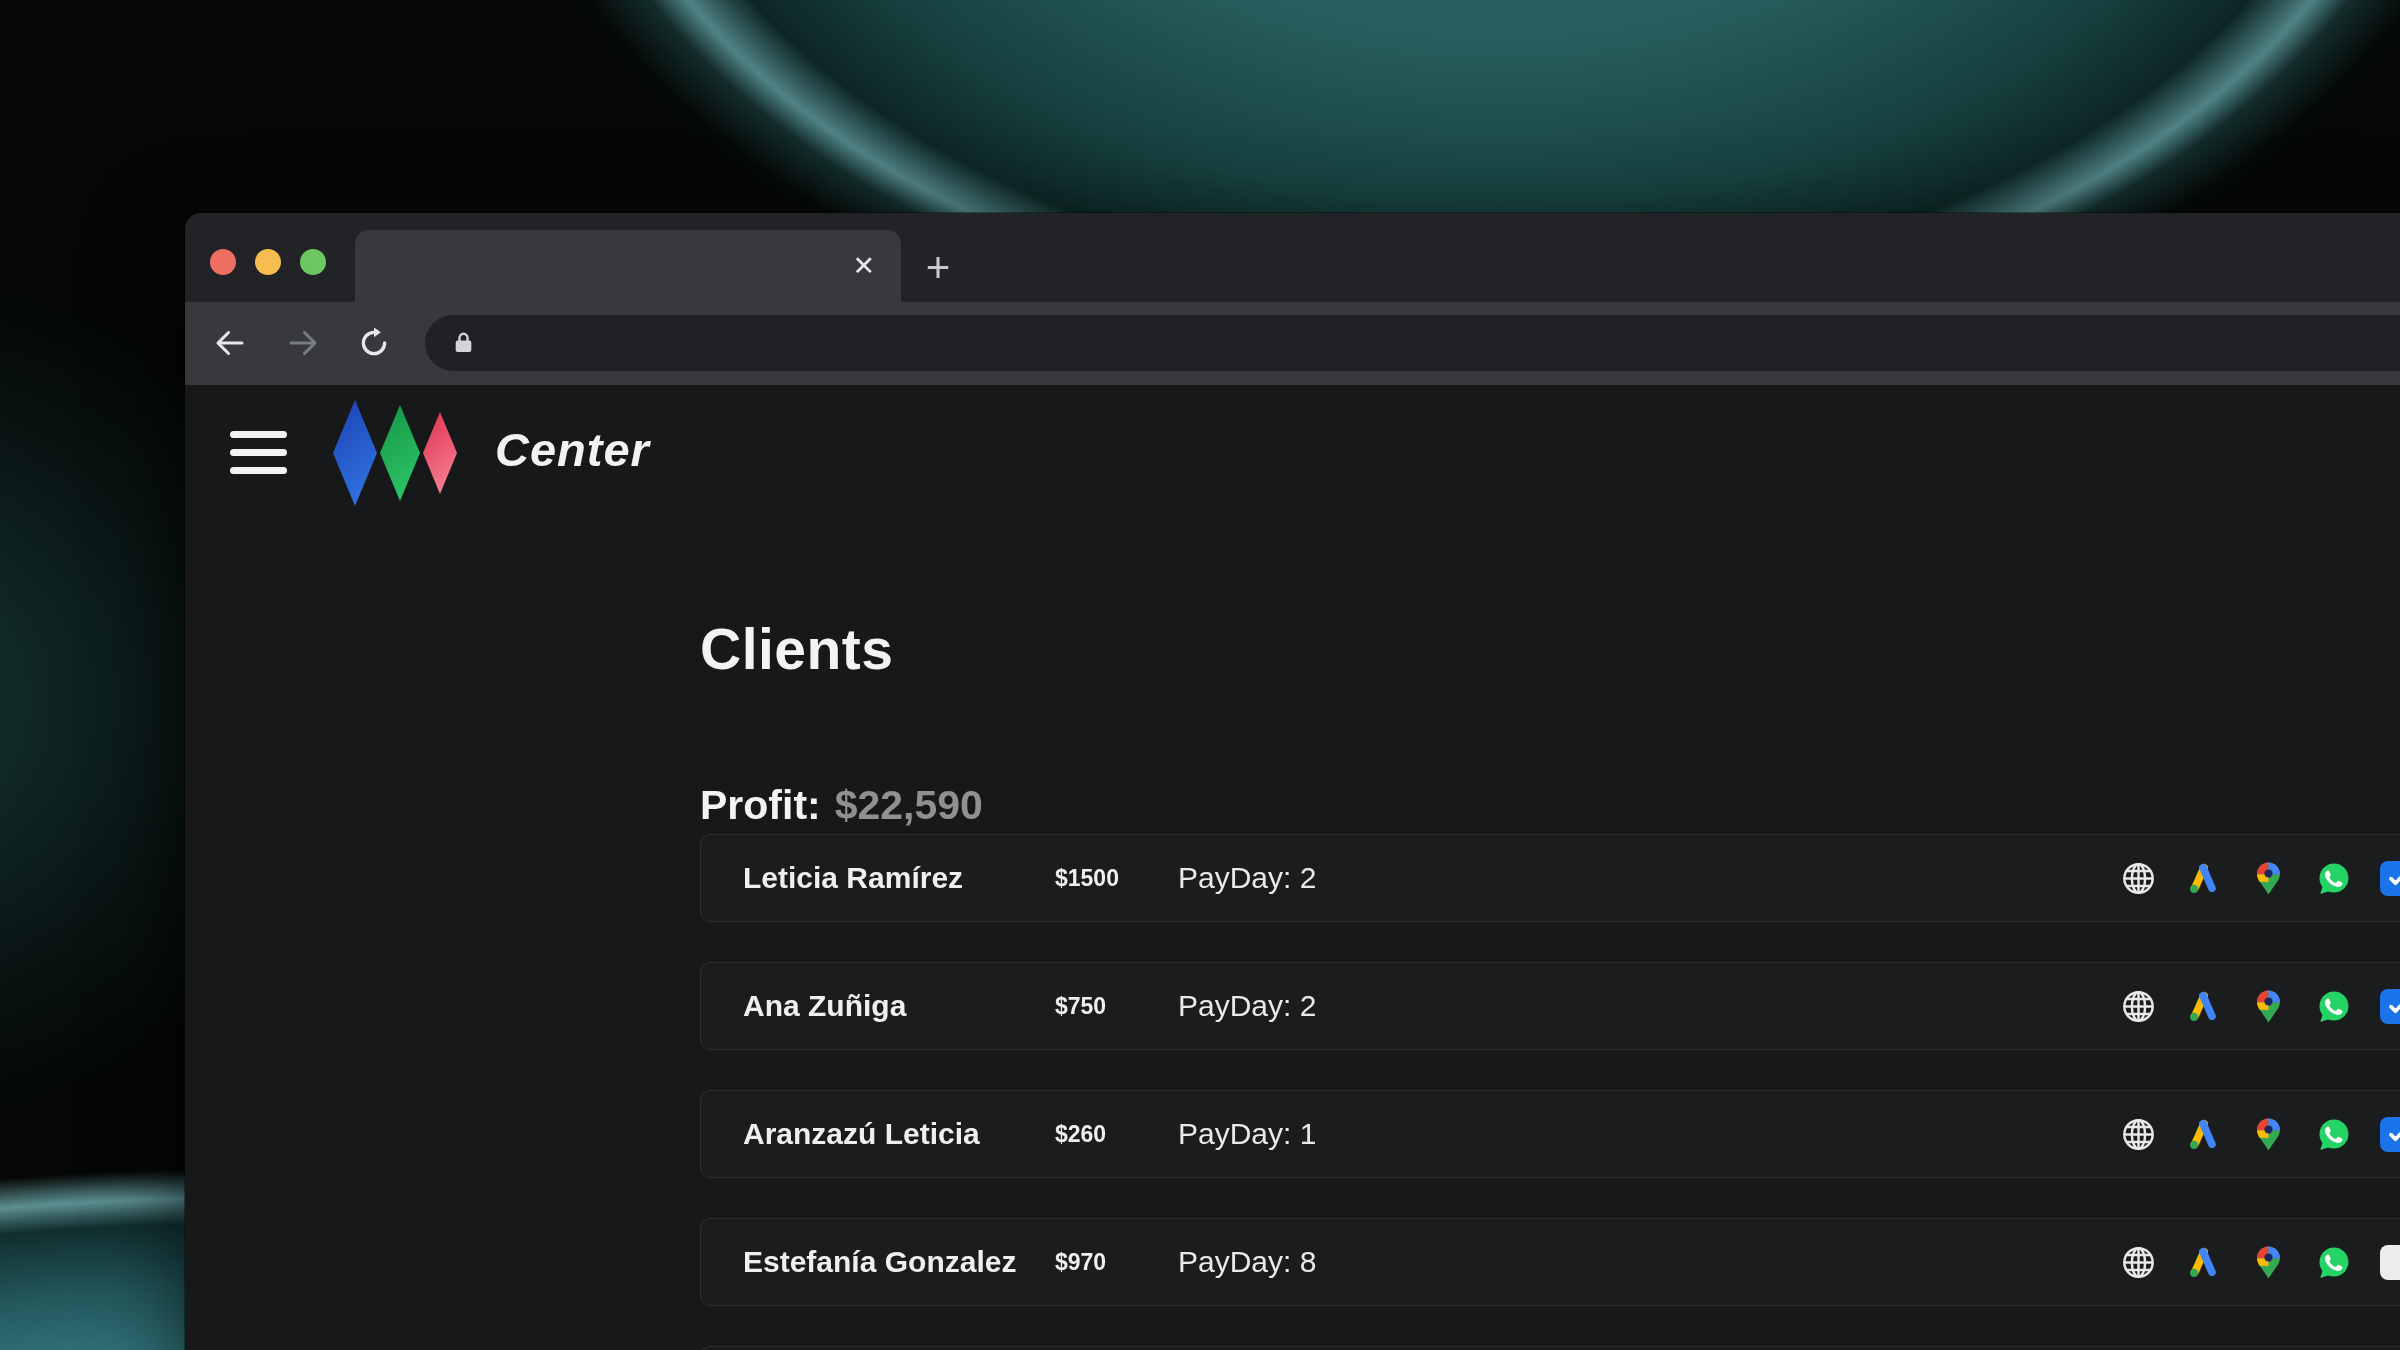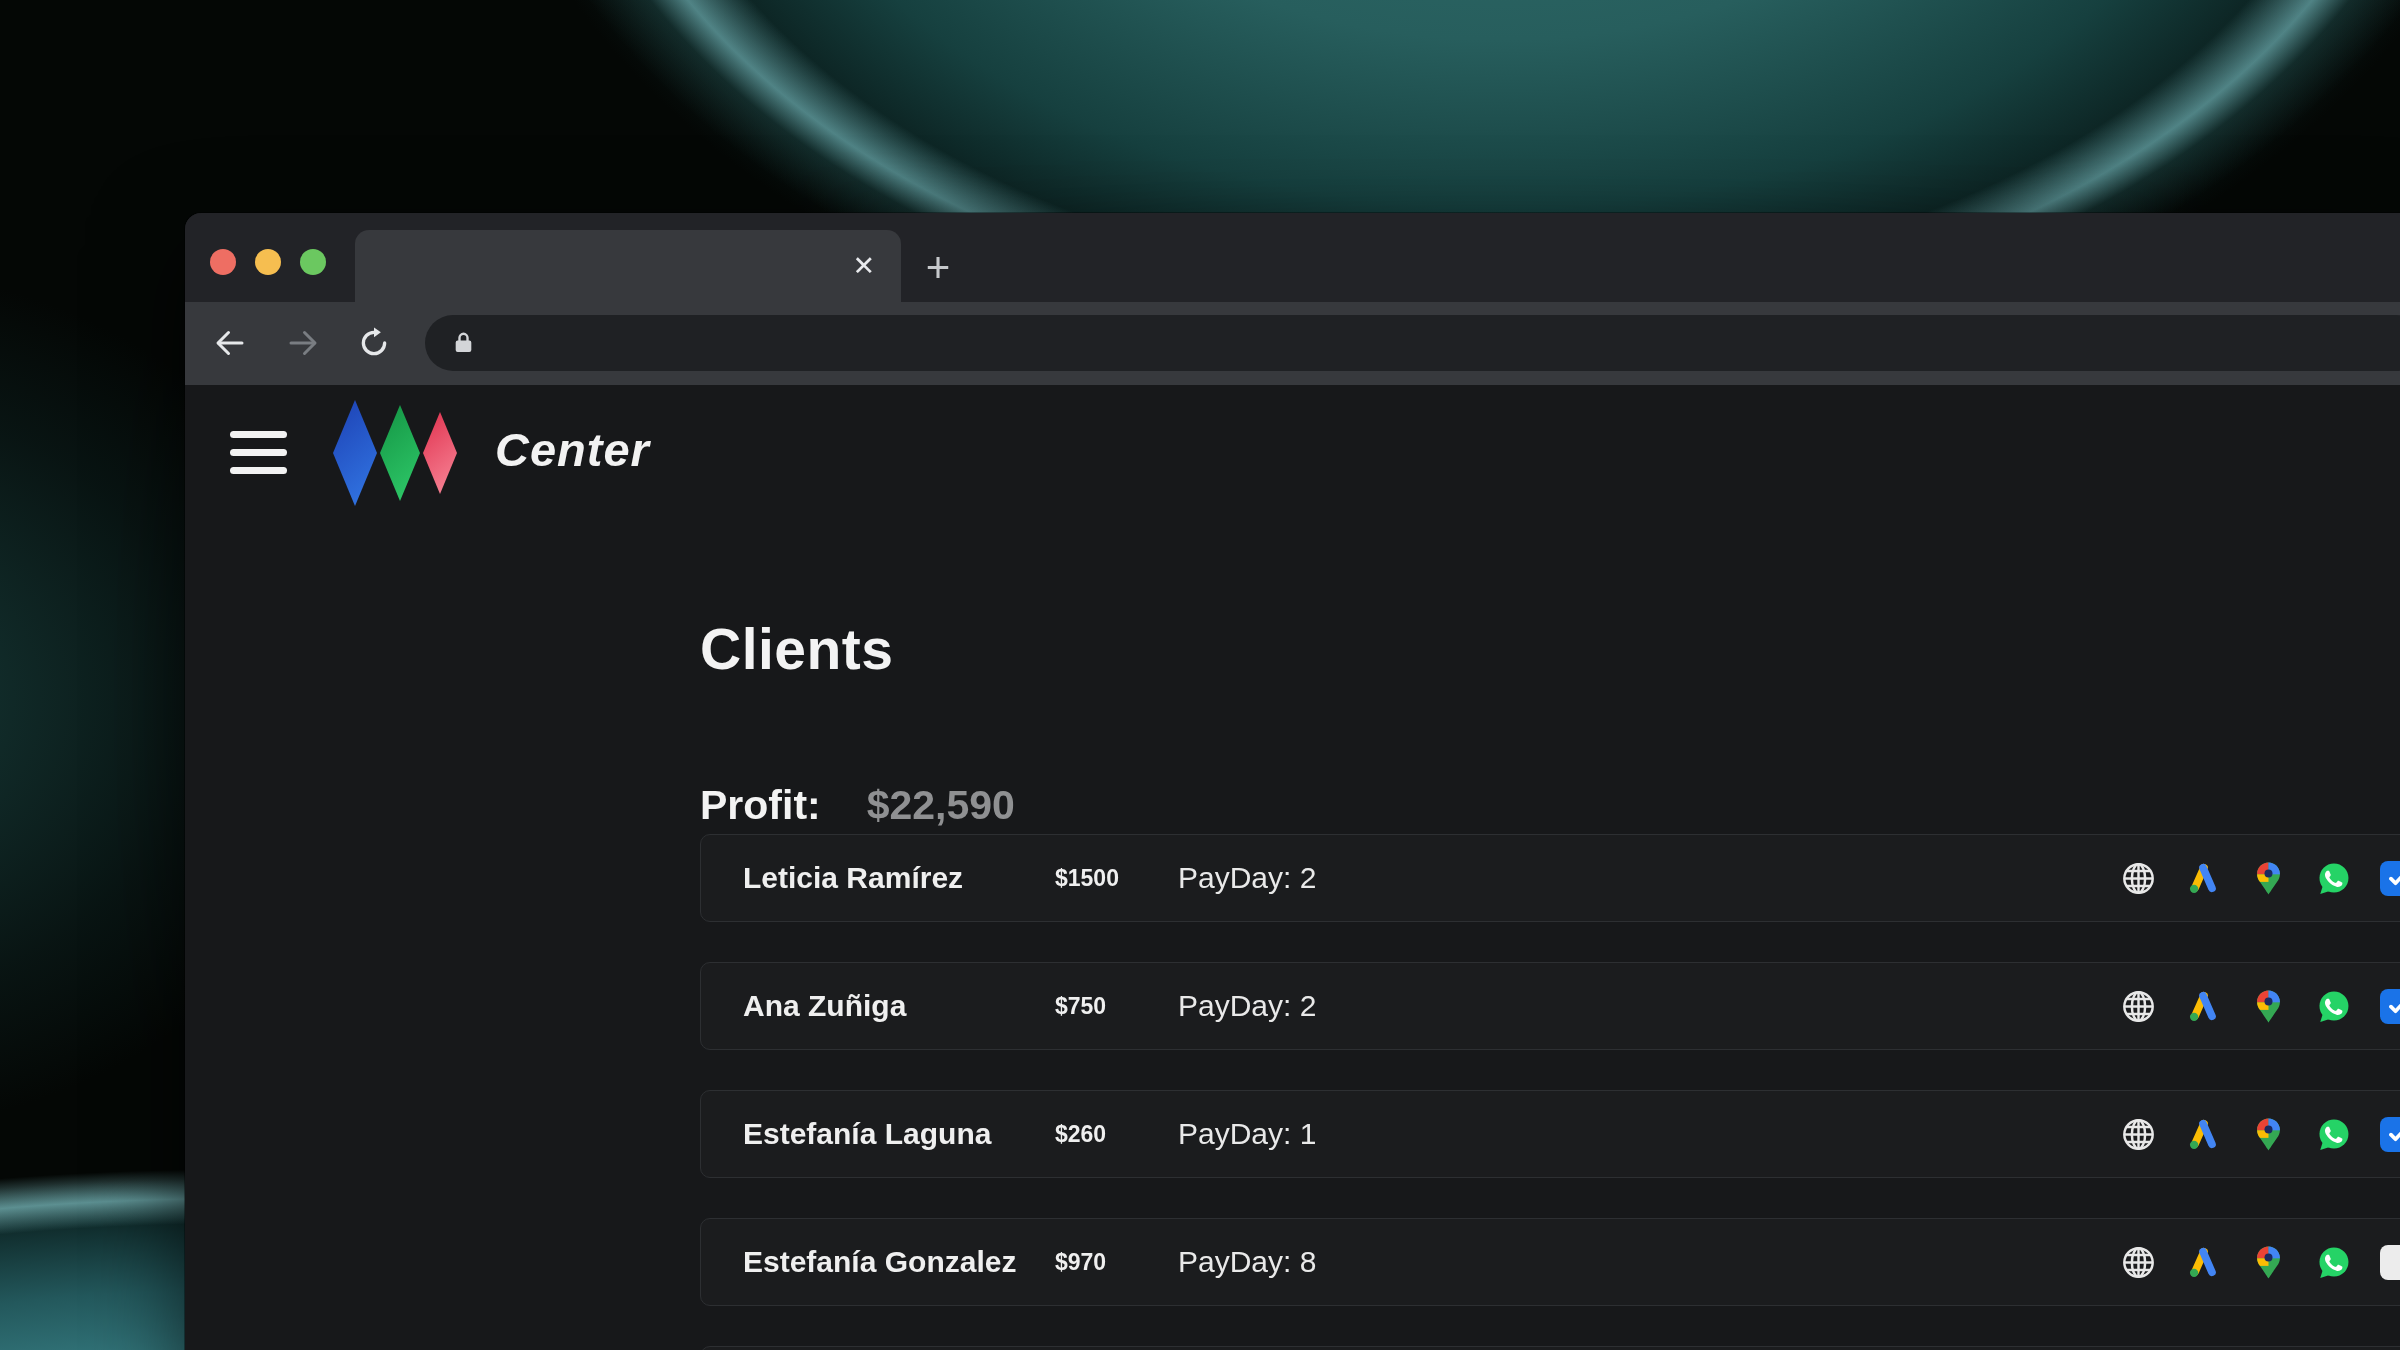--- a/index.html
+++ b/index.html
@@ -60,21 +60,21 @@
   .menu-btn span { display:block; height:7px; border-radius:3.5px; background:#f2f2f2; }
 
   .logo { position:absolute; left:148px; top:13px; height:110px; display:flex; align-items:center; gap:3px; }
   .brand { position:absolute; left:310px; top:36px; font-size:47px; line-height:58px;
     font-style:italic; font-weight:600; letter-spacing:1px; color:#f2f2f2; }
 
   .page-title { position:absolute; left:515px; top:231px; display:flex; align-items:baseline; }
   .page-title .h { font-size:57px; font-weight:bold; color:#f3f3f3; letter-spacing:0.5px; }
   .page-title .period { margin-left:48px; font-size:45px; font-weight:bold; color:#979797; }
 
-  .profit-line { position:absolute; left:515px; top:349px; display:flex; align-items:baseline;gap:32px; }
+  .profit-line { position:absolute; left:515px; top:349px; display:flex; align-items:baseline; }
   .profit-line .lbl { font-size:41px; font-weight:bold; color:#f3f3f3; }
   .profit-line .val { margin-left:14px; font-size:41px; font-weight:bold; color:#8f9092;margin-top:48px; }
 
   .client-list { position:absolute; left:515px; top:449px; right:0; }
   .client-card {
     height:88px; margin-bottom:40px; border-radius:10px;
     background:#1b1c1e; border:1px solid #2d2f32;
     display:flex; align-items:center; padding:0 8px 0 42px;
   }
   .client-card.partial { margin-bottom:0; }
@@ -275,21 +275,21 @@
         </svg>
       </span>
       <span class="checkbox">
         <svg viewBox="0 0 24 24" fill="none">
           <path d="M5.5 12.6l4.2 4.2 8.8-9.5" stroke="#ffffff" stroke-width="3.4" stroke-linecap="round" stroke-linejoin="round"></path>
         </svg>
       </span>
     </div>
   </div>
         <div class="client-card">
-    <span class="c-name">Estefanía Laguna</span>
+    <span class="c-name">Aranzazú Leticia</span>
     <span class="c-price">$260</span>
     <span class="c-payday">PayDay: 1</span>
     <div class="c-icons">
       <span class="icon">
         <svg viewBox="0 0 24 24" fill="none" stroke="#e8e8e8" stroke-width="1.6">
           <circle cx="12" cy="12" r="9.2"></circle>
           <ellipse cx="12" cy="12" rx="4.3" ry="9.2"></ellipse>
           <path d="M2.8 12h18.4 M4.3 7.1h15.4 M4.3 16.9h15.4 M12 2.8v18.4"></path>
         </svg>
       </span>

